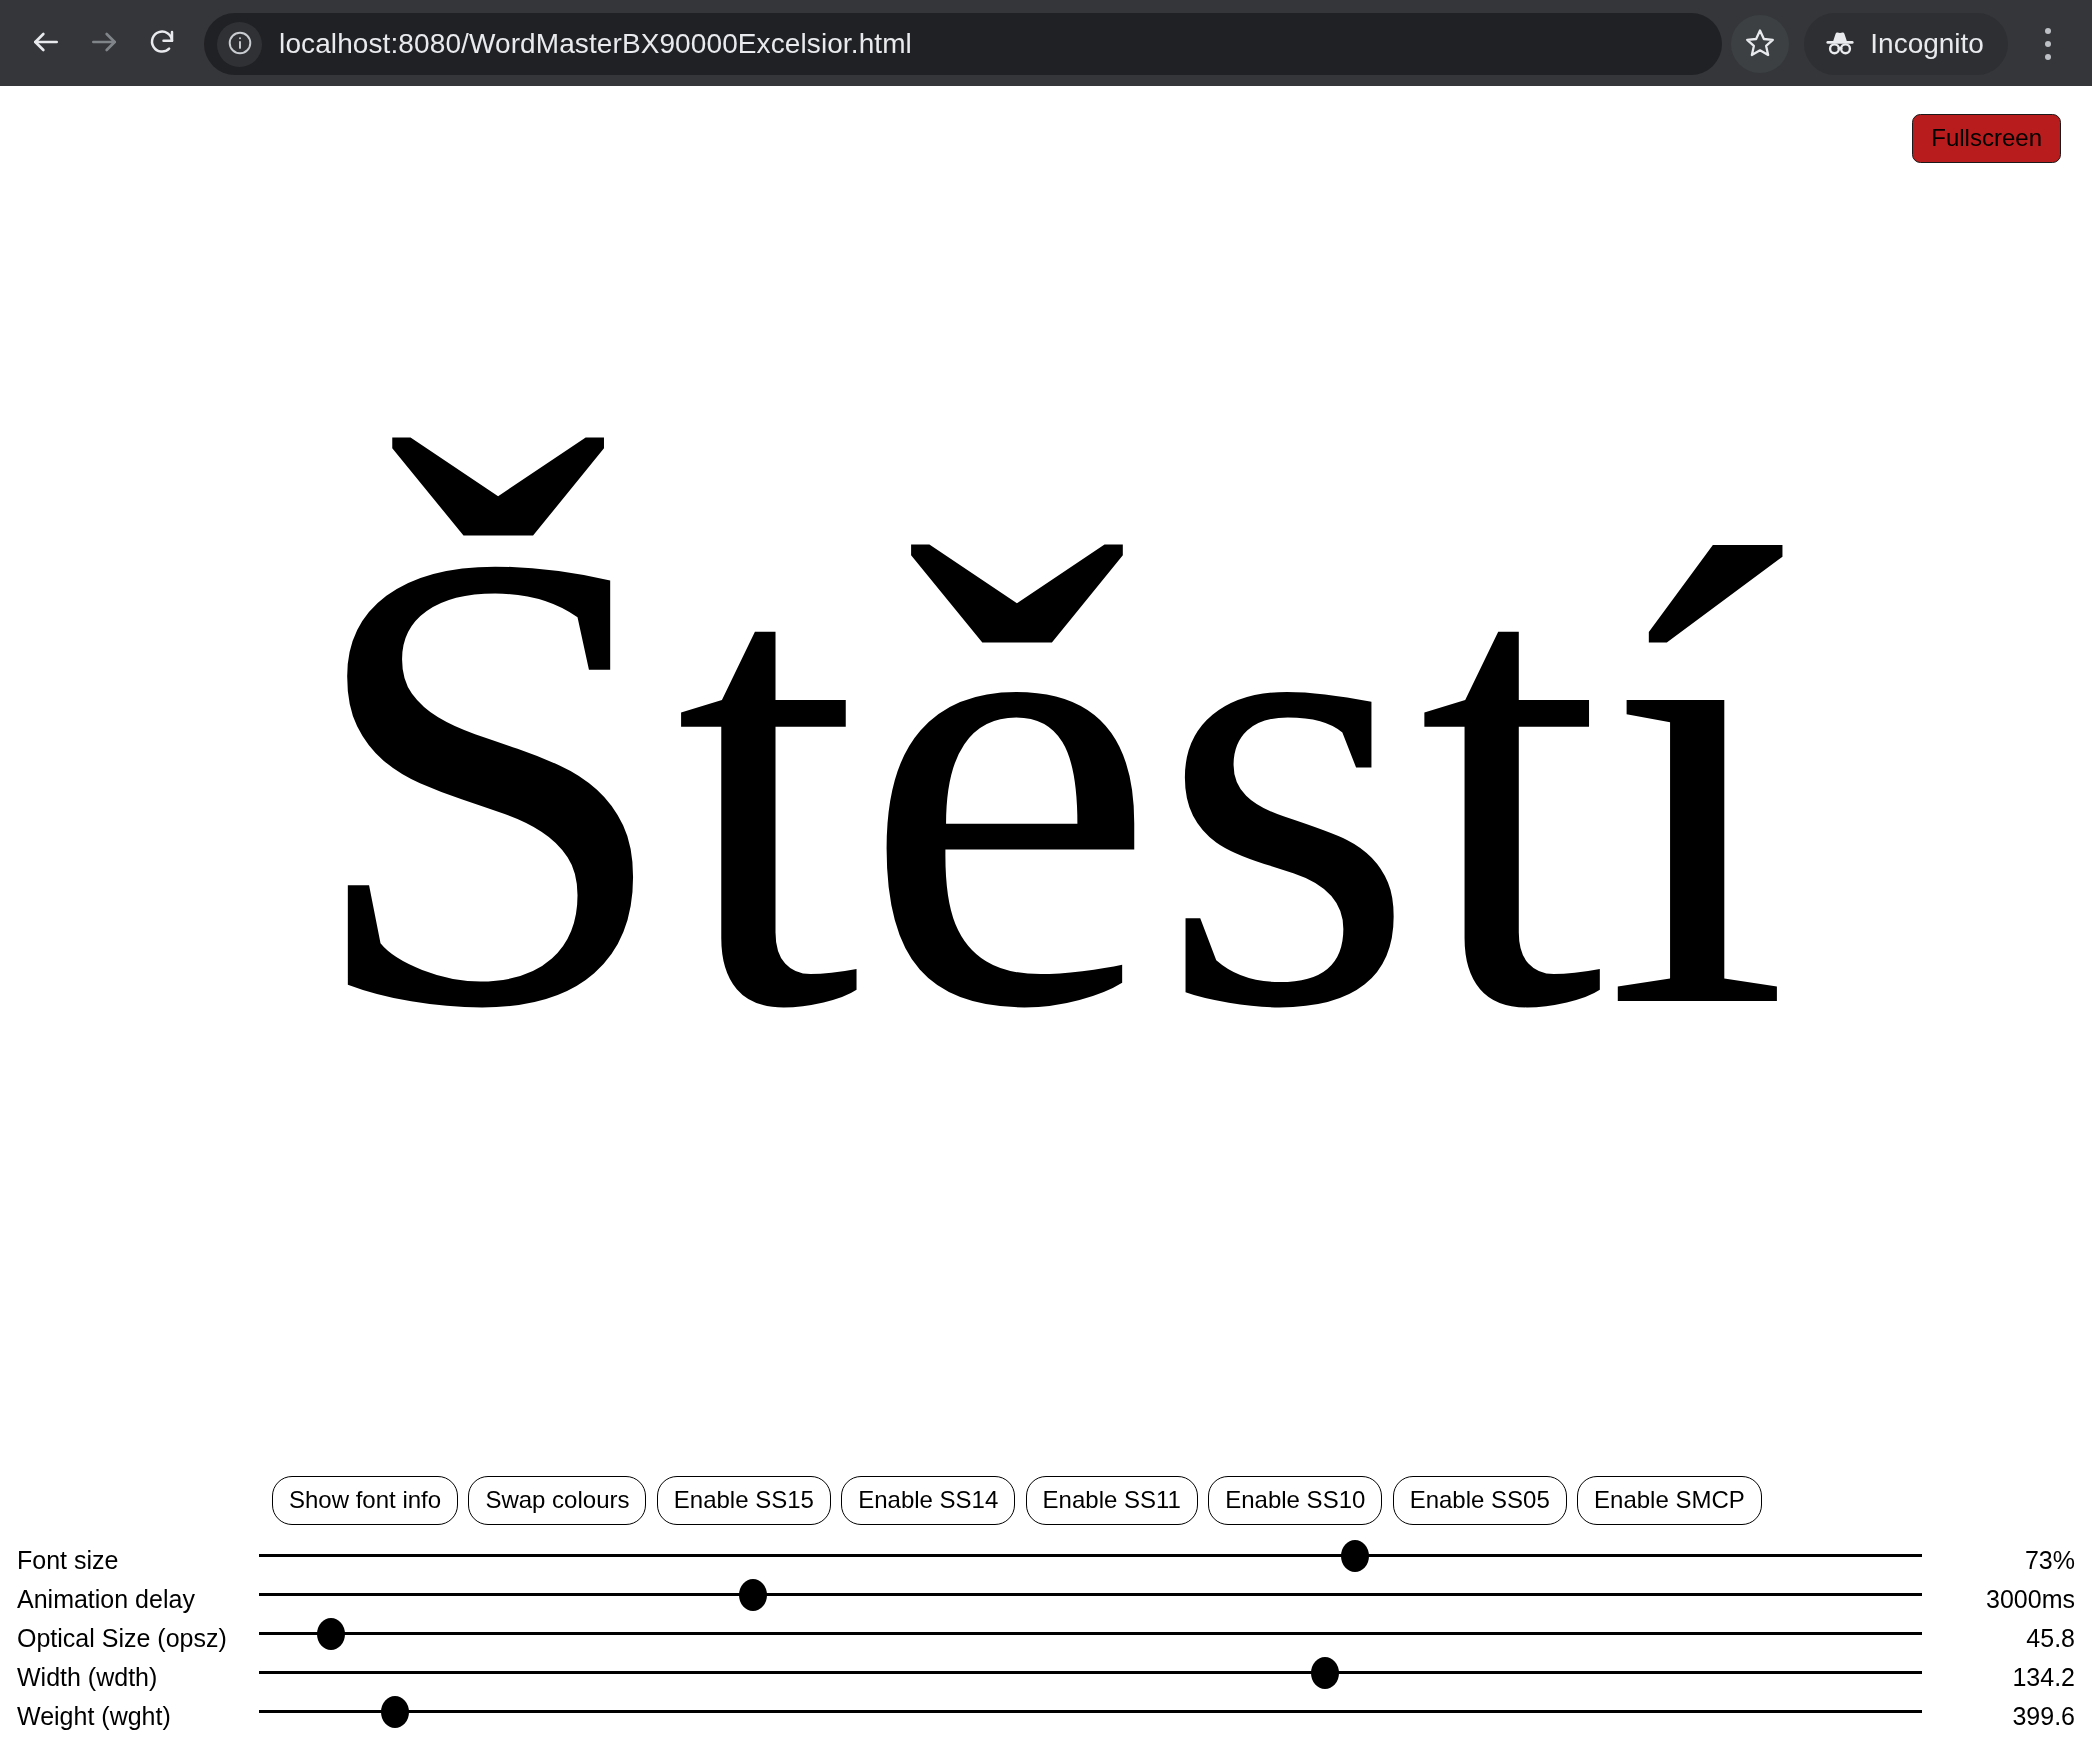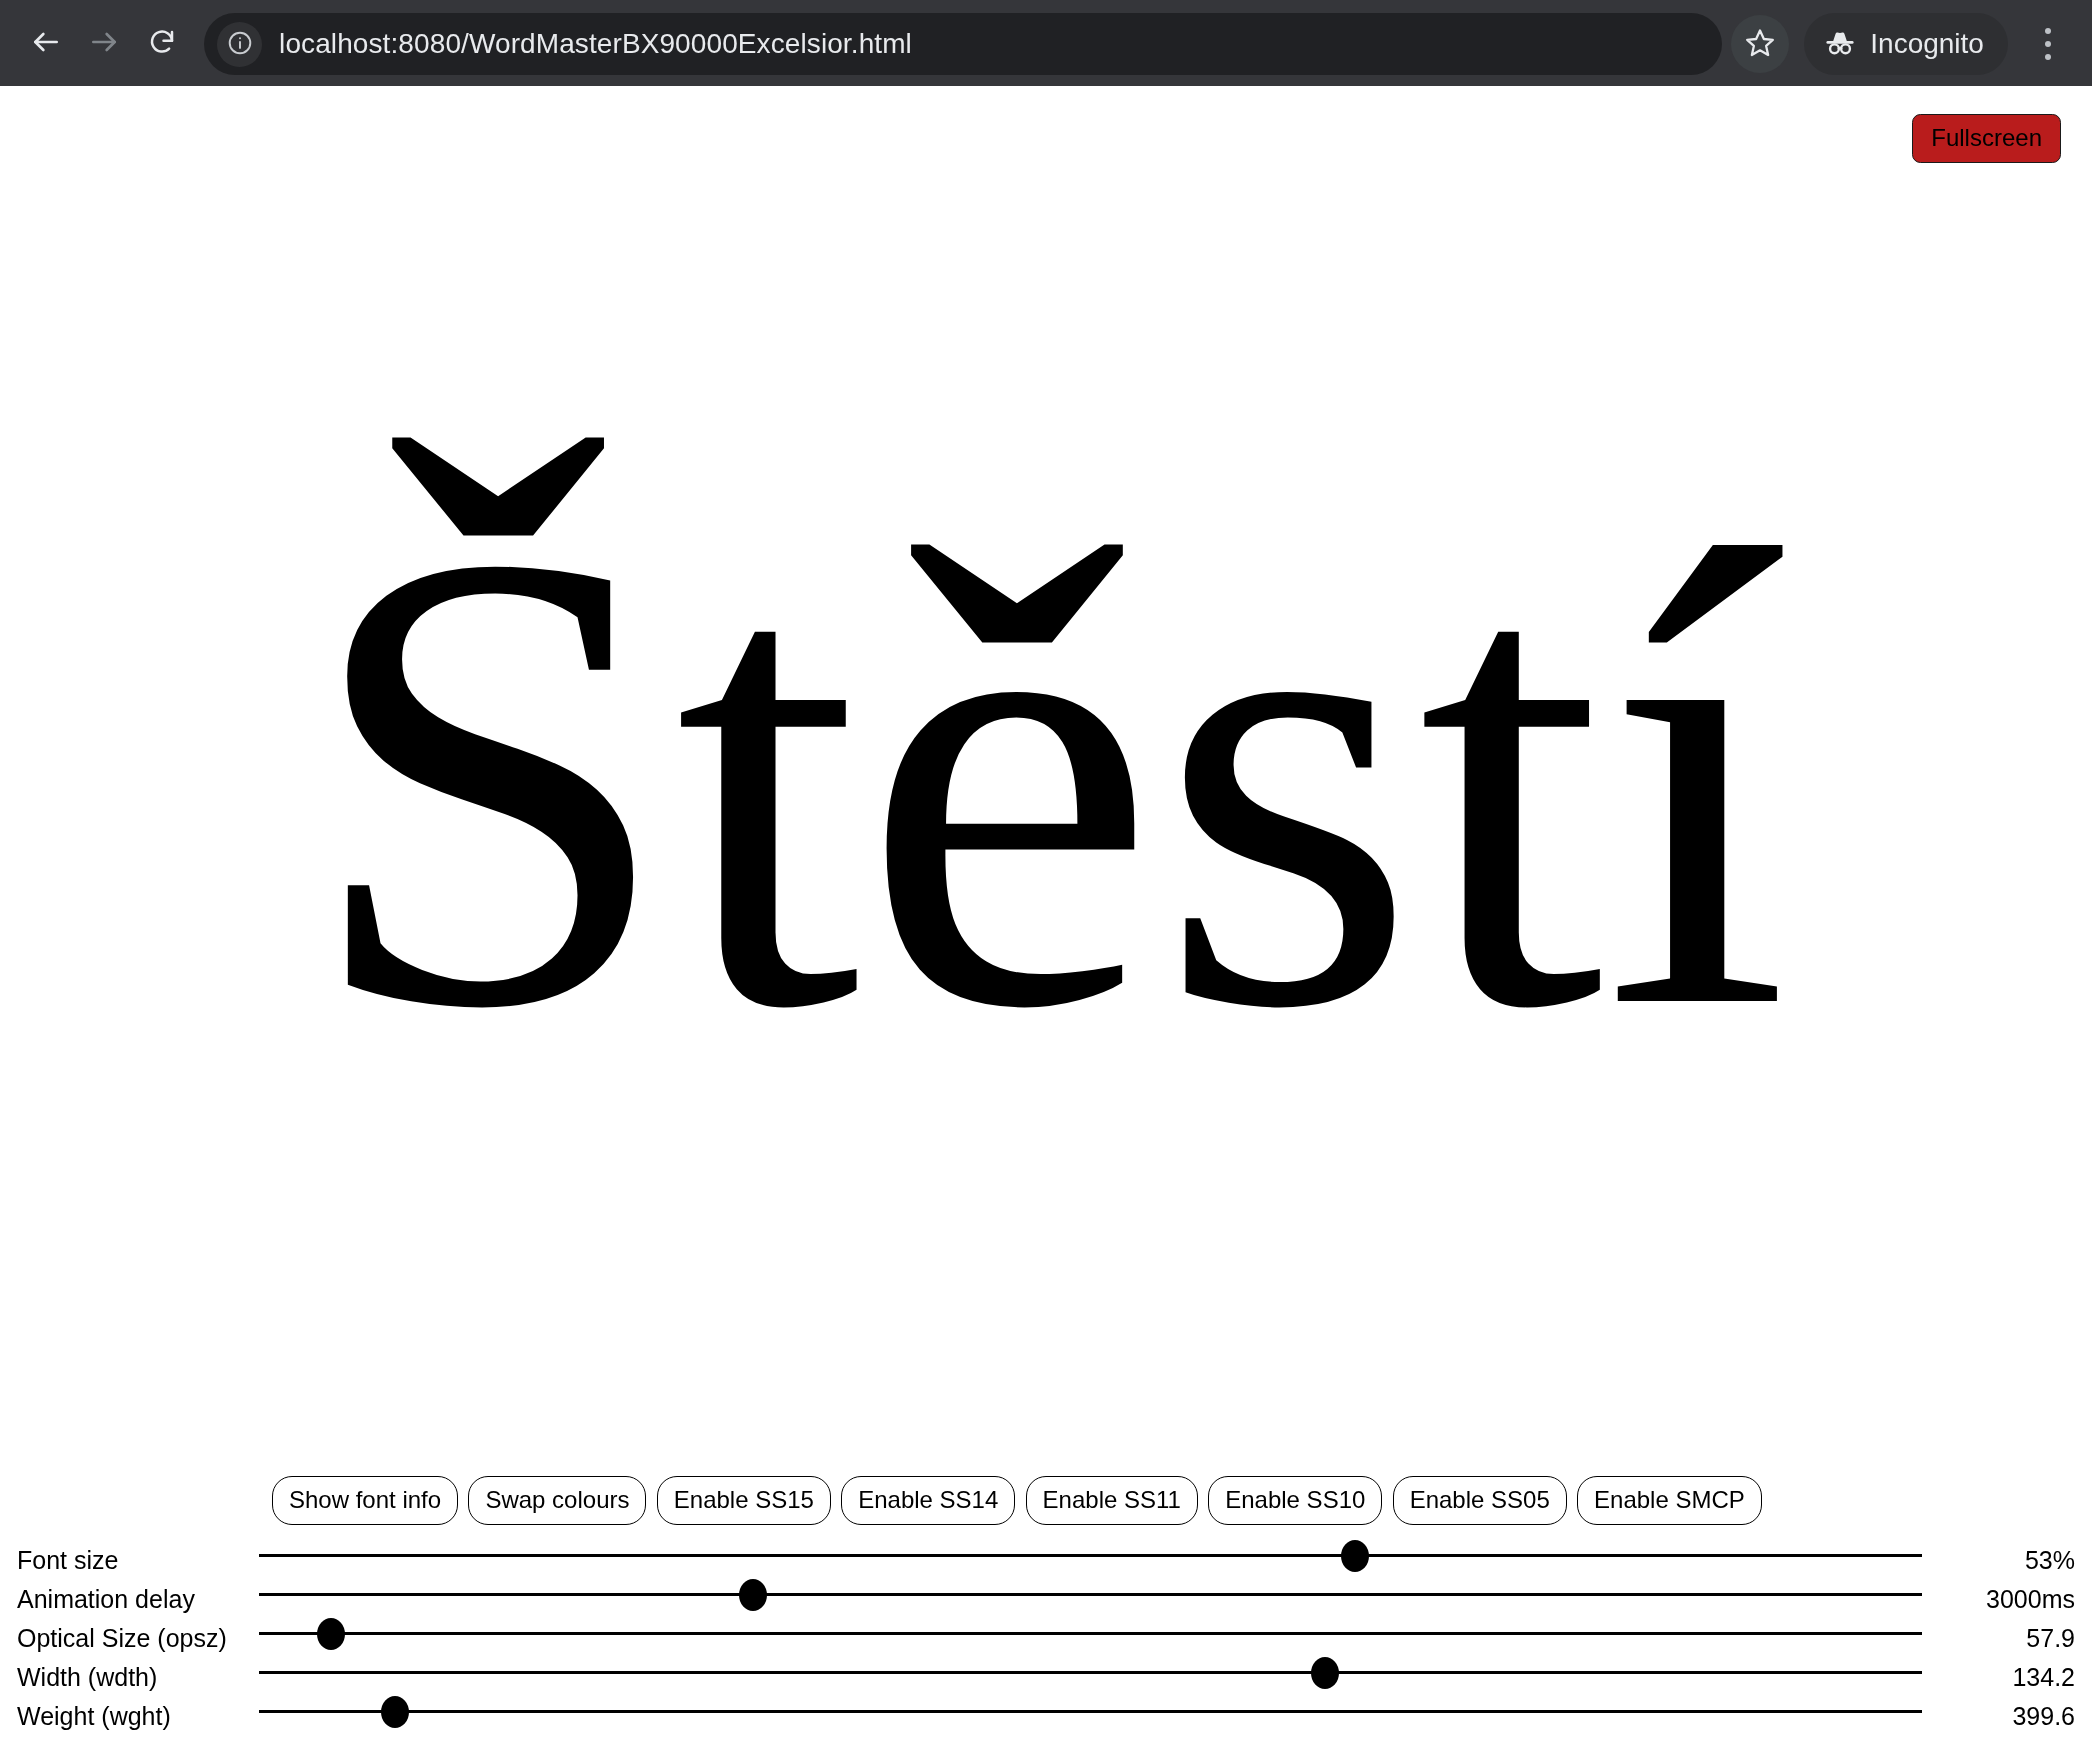--- a/index.html
+++ b/index.html
@@ -326,37 +326,37 @@
       <button class="ctrl-btn">Enable SMCP</button>
     </div>
 
   <div class="slider-panel">
       <div class="slider-row">
         <div class="slider-label">Font size</div>
         <div class="slider-wrap">
           <div class="slider-track"></div>
           <div class="slider-thumb" style="left: 65.9%;"></div>
         </div>
-        <div class="slider-value">53%</div>
+        <div class="slider-value">73%</div>
       </div>
       <div class="slider-row">
         <div class="slider-label">Animation delay</div>
         <div class="slider-wrap">
           <div class="slider-track"></div>
           <div class="slider-thumb" style="left: 29.7%;"></div>
         </div>
         <div class="slider-value">3000ms</div>
       </div>
       <div class="slider-row">
         <div class="slider-label">Optical Size (opsz)</div>
         <div class="slider-wrap">
           <div class="slider-track"></div>
           <div class="slider-thumb" style="left: 4.3%;"></div>
         </div>
-        <div class="slider-value">57.9</div>
+        <div class="slider-value">45.8</div>
       </div>
       <div class="slider-row">
         <div class="slider-label">Width (wdth)</div>
         <div class="slider-wrap">
           <div class="slider-track"></div>
           <div class="slider-thumb" style="left: 64.1%;"></div>
         </div>
         <div class="slider-value">134.2</div>
       </div>
       <div class="slider-row">

